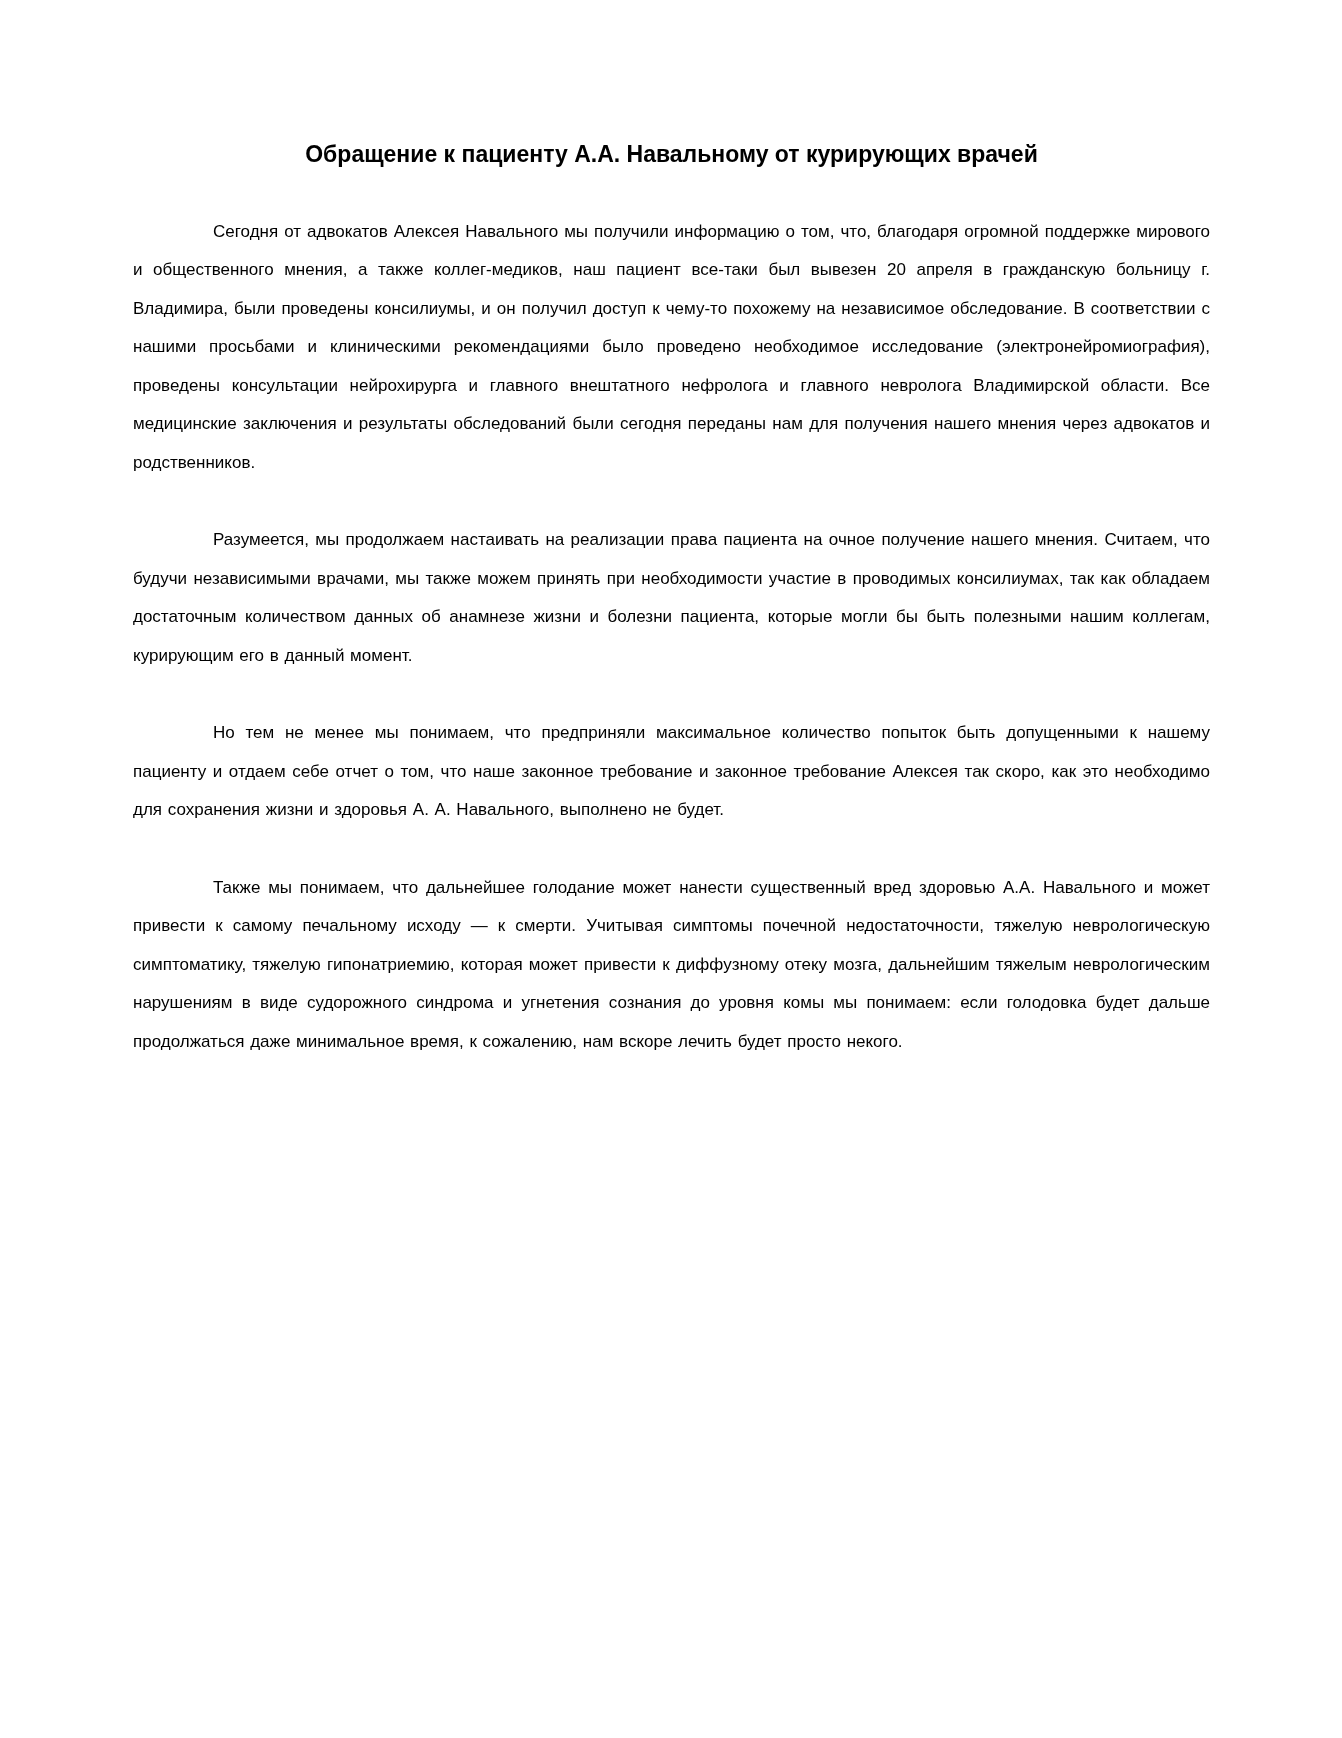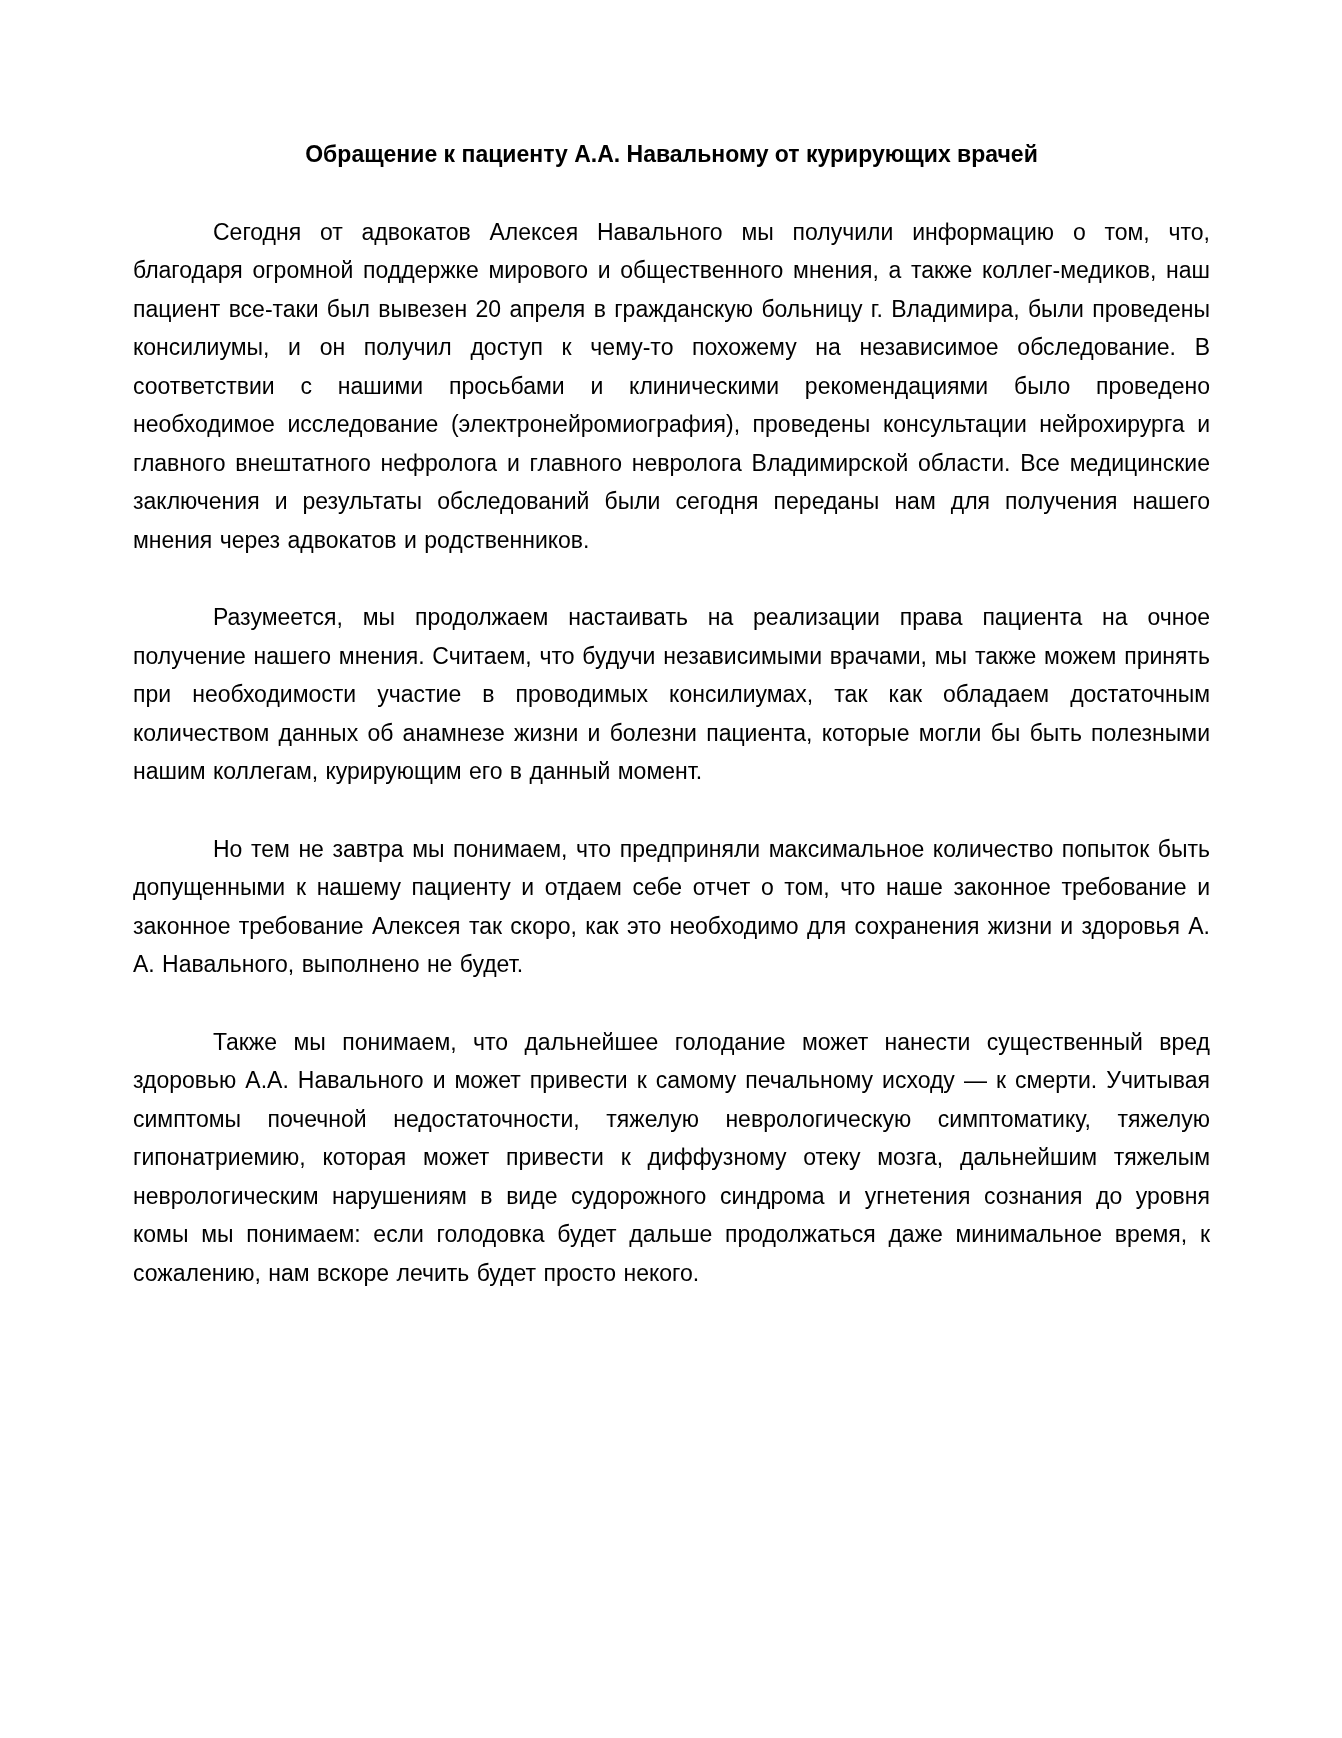--- a/index.html
+++ b/index.html
@@ -19,37 +19,37 @@
     overflow: hidden;
   }
   .doc-title {
     font-size: 23px;
     font-weight: bold;
     line-height: 38.5px;
     text-align: center;
     margin: 0 0 39px 0;
   }
   .doc-paragraph {
-    font-size: 23px;
+    font-size: 17px;
     font-weight: normal;
     line-height: 38.5px;
     text-align: justify;
     text-align-last: left;
     text-indent: 80px;
     margin: 0 0 39px 0;
     word-spacing: 1px;
   }
 </style>
 </head>
 <body>
 
 <div class="page">
   <h1 class="doc-title">Обращение к пациенту А.А. Навальному от курирующих врачей</h1>
 
   <p class="doc-paragraph">Сегодня от адвокатов Алексея Навального мы получили информацию о том, что, благодаря огромной поддержке мирового и общественного мнения, а также коллег-медиков, наш пациент все-таки был вывезен 20 апреля в гражданскую больницу г. Владимира, были проведены консилиумы, и он получил доступ к чему-то похожему на независимое обследование. В соответствии с нашими просьбами и клиническими рекомендациями было проведено необходимое исследование (электронейромиография), проведены консультации нейрохирурга и главного внештатного нефролога и главного невролога Владимирской области.  Все медицинские заключения и результаты обследований были сегодня переданы нам для получения нашего мнения через адвокатов и родственников.</p>
 
 
   <p class="doc-paragraph">Разумеется, мы продолжаем настаивать на реализации права пациента на очное получение нашего мнения. Считаем, что будучи независимыми врачами, мы также можем принять при необходимости участие в проводимых консилиумах, так как обладаем достаточным количеством данных об анамнезе жизни и болезни пациента, которые могли бы быть полезными нашим коллегам, курирующим его в данный момент.</p>
 
-  <p class="doc-paragraph">Но тем не завтра мы понимаем, что предприняли максимальное количество попыток быть допущенными к нашему пациенту и отдаем себе отчет о том, что наше законное требование и законное требование Алексея так скоро, как это необходимо для сохранения жизни и здоровья А. А. Навального, выполнено не будет.</p>
+  <p class="doc-paragraph">Но тем не менее мы понимаем, что предприняли максимальное количество попыток быть допущенными к нашему пациенту и отдаем себе отчет о том, что наше законное требование и законное требование Алексея так скоро, как это необходимо для сохранения жизни и здоровья А. А. Навального, выполнено не будет.</p>
 
   <p class="doc-paragraph">Также мы понимаем, что дальнейшее голодание может нанести существенный вред здоровью А.А. Навального и может привести к самому печальному исходу — к смерти. Учитывая симптомы почечной недостаточности, тяжелую неврологическую симптоматику, тяжелую  гипонатриемию, которая может привести к диффузному отеку мозга, дальнейшим тяжелым неврологическим нарушениям в виде судорожного синдрома и угнетения сознания до уровня комы мы понимаем: если голодовка будет дальше продолжаться даже минимальное время, к сожалению, нам вскоре лечить будет просто некого.</p>
 </div>
 
 </body></html>

